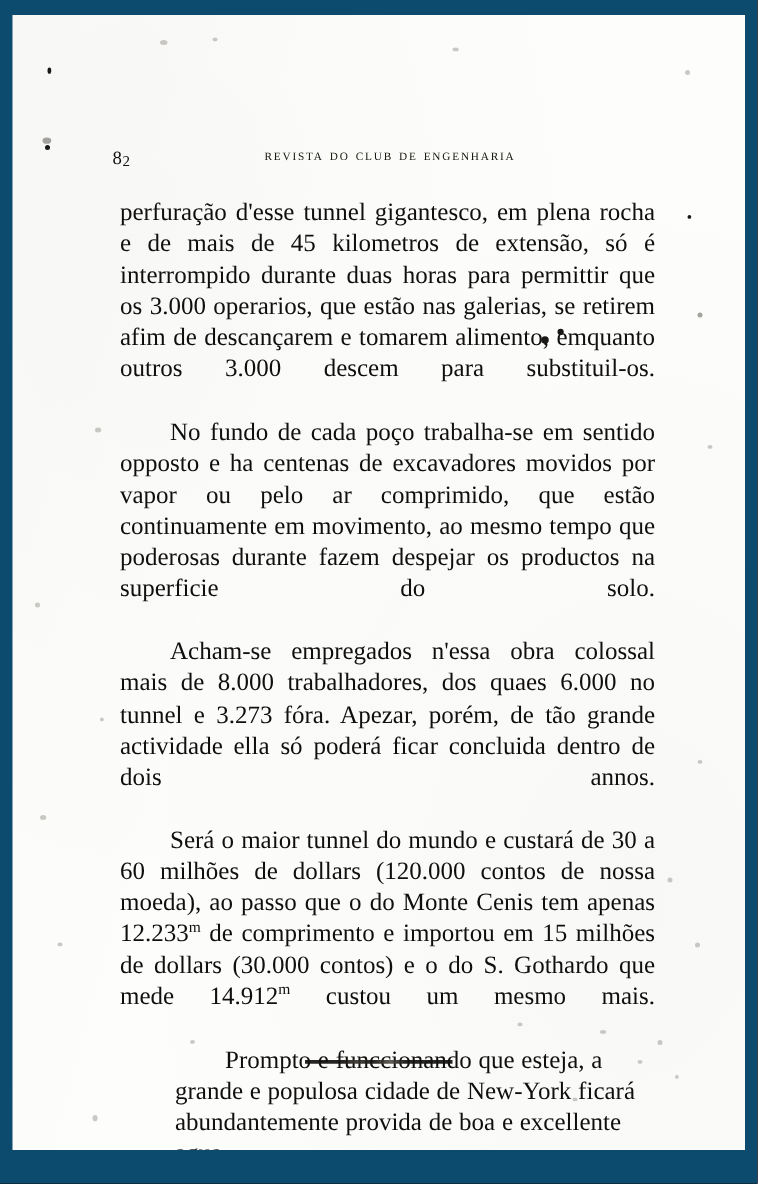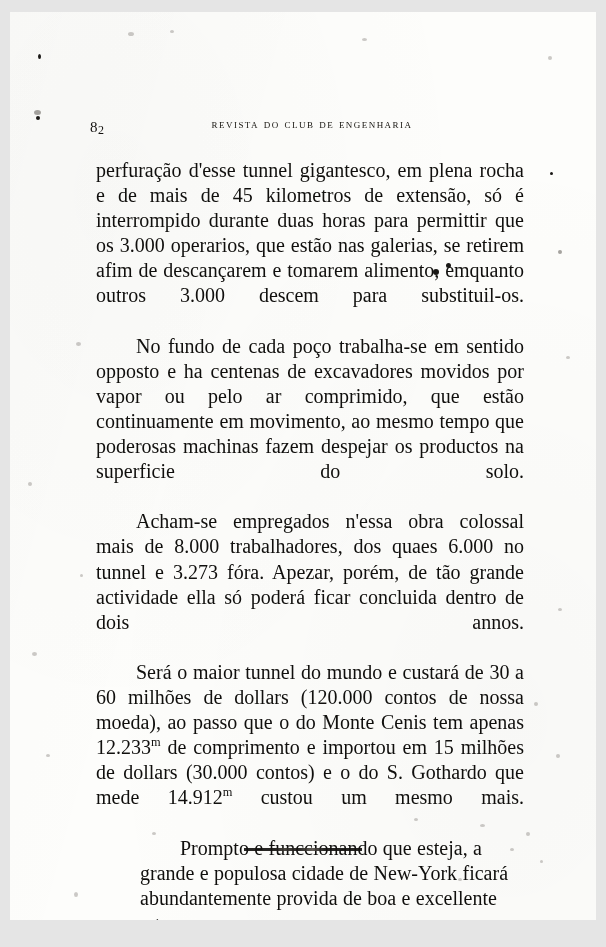--- a/index.html
+++ b/index.html
@@ -5,21 +5,21 @@
   html, body {
     margin: 0;
     padding: 0;
     background: #000000;
   }
 
   #page-root {
     position: relative;
     width: 606px;
     height: 947px;
-    background: #e5e5e5;
+    background: #0c4a6e;
     overflow: hidden;
     font-family: "Liberation Serif", "DejaVu Serif", serif;
   }
 
   
   #paper {
     position: absolute;
     left: 10px;
     top: 12px;
     width: 586px;
@@ -157,21 +157,21 @@
 
     <div class="running-head">
       <div class="folio"><span>8</span><span class="lownum">2</span></div>
       <div class="head-title">Revista do Club de Engenharia</div>
     </div>
 
     <div class="textblock">
 
       <p class="para flush">perfuração d'esse tunnel gigantesco, em plena rocha e de mais de 45 kilometros de extensão, só é interrompido durante duas horas para permittir que os 3.000 operarios, que estão nas galerias, se retirem afim de descançarem e tomarem alimento, emquanto outros 3.000 descem para substituil-os.</p>
 
-      <p class="para">No fundo de cada poço trabalha-se em sentido opposto e ha centenas de excavadores movidos por vapor ou pelo ar comprimido, que estão continuamente em movimento, ao mesmo tempo que poderosas machinas fazem despejar os productos na superficie do solo.</p>
+      <p class="para">No fundo de cada poço trabalha-se em sentido opposto e ha centenas de excavadores movidos por vapor ou pelo ar comprimido, que estão continuamente em movimento, ao mesmo tempo que poderosas durante fazem despejar os productos na superficie do solo.</p>
 
       <p class="para">Acham-se empregados n'essa obra colossal mais de 8.000 trabalhadores, dos quaes 6.000 no tunnel e 3.273 fóra. Apezar, porém, de tão grande actividade ella só poderá ficar concluida dentro de dois annos.</p>
 
       <p class="para"><span>Será o maior tunnel do mundo e custará de 30 a 60 milhões de dollars (120.000 contos de nossa moeda), ao passo que o do Monte Cenis tem apenas 12.233</span><sup class="unit">m</sup><span> de comprimento e importou em 15 milhões de dollars (30.000 contos) e o do S. Gothardo que mede 14.912</span><sup class="unit">m</sup><span> custou um mesmo mais.</span></p>
 
       <p class="para">Prompto e funccionando que esteja, a grande e populosa cidade de New-York ficará abundantemente provida de boa e excellente agua.</p>
     </div>
 
     <div class="ornament"></div>
 

